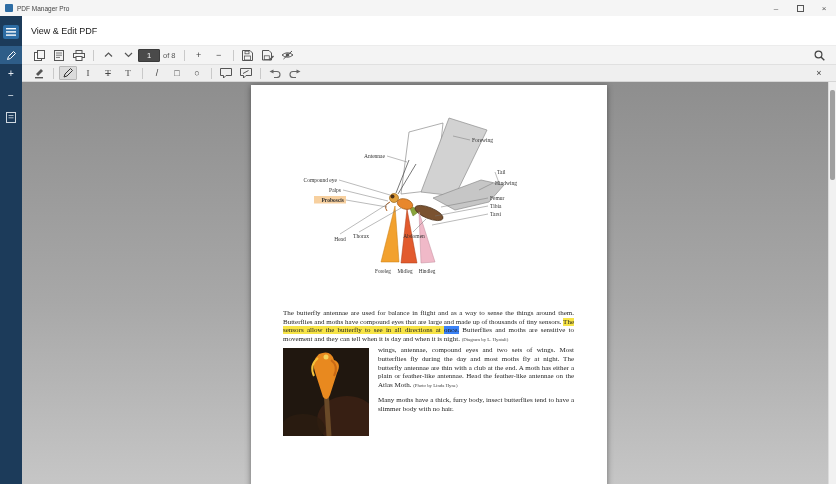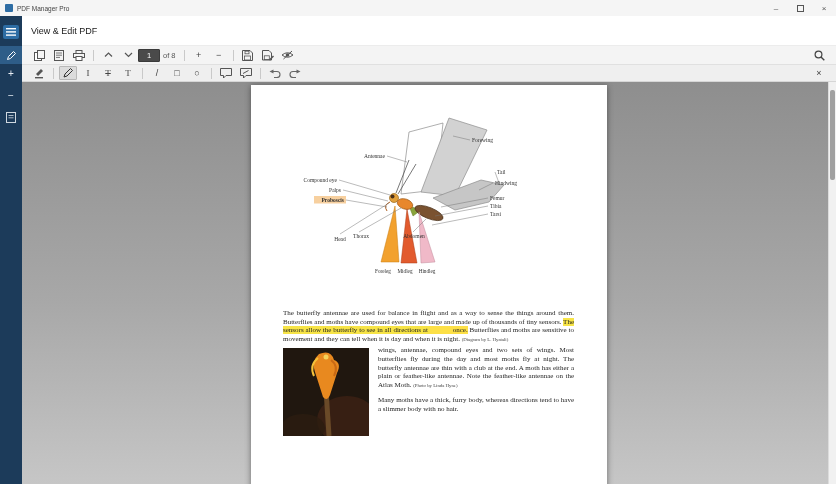--- a/index.html
+++ b/index.html
@@ -40,21 +40,21 @@
   .push { margin-left:auto; }
 
   
   .content { flex:1; position:relative; background:linear-gradient(180deg,#8e8e8e 0%,#a8a8a8 55%,#c6c6c6 100%); overflow:hidden; min-height:0; }
   .page { width:356px; margin:3px auto 0; background:#fff; box-shadow:0 1px 6px rgba(0,0,0,0.45); padding:25px 33px 20px 32px; height:520px; }
   .diagram { display:block; margin:0 auto; }
   .para { font-family:"Liberation Serif","DejaVu Serif",serif; font-size:7px; line-height:8.6px; color:#1e1e1e; text-align:justify; }
   .p1 { margin-top:9px; }
   .p2 { margin-top:9px; }
   .hl1 { background:#f7e447; }
-  .hl2 { background:#fde047;padding-left:23px; }
+  .hl2 { background:#3b82f6; }
   .credit { font-size:4.8px; color:#444; }
   .photo-row { margin-top:2px; }
   .photo-row::after { content:""; display:block; clear:both; }
   .photo { float:left; width:86px; height:88px; margin:2px 9px 4px 0; background:#1f1812; }
   .p3 { margin-top:6px; }
 
   .scrollbar { position:absolute; top:0; right:0; bottom:0; width:8px; background:#f1f1f1; border-left:1px solid #dcdcdc; }
   .scroll-thumb { position:absolute; top:8px; left:1px; width:5px; height:90px; background:#a0a0a0; border-radius:2px; }
 </style>
 </head>
@@ -300,22 +300,22 @@
                 <rect width="86" height="88" fill="#20170f"></rect>
                 <ellipse cx="64" cy="72" rx="30" ry="24" fill="#3c2114" opacity="0.85"></ellipse>
                 <ellipse cx="20" cy="80" rx="22" ry="14" fill="#2c1d10" opacity="0.8"></ellipse>
                 <path d="M42,26 L46,88" stroke="#6a4a28" stroke-width="5"></path>
                 <path d="M36,6 q12,-5 15,6 q8,3 3,13 l-7,22 q-3,7 -7,2 l-8,-25 q-4,-11 4,-18" fill="#e8891f"></path>
                 <path d="M35,10 q-9,7 -4,18" stroke="#f6c13a" stroke-width="2" fill="none"></path>
                 <path d="M48,12 q8,6 3,16" stroke="#c96a15" stroke-width="2" fill="none"></path>
                 <circle cx="43" cy="9" r="2.5" fill="#f6d25a"></circle>
               </svg>
             </div>
-            <p class="para wrap"><span>wings, antennae, compound eyes and two sets of wings. Most butterflies fly during the day and most moths fly at night. The butterfly antennae are thin with a club at the end. A moth has either a plain or feather-like antennae. Note the feather-like antennae on the Atlas Moth. </span><span class="credit">(Photo by Linda Hyne)</span></p>
-            <p class="para p3">Many moths have a thick, furry body, whereas directions tend to have a slimmer body with no hair.</p>
+            <p class="para wrap"><span>wings, antennae, compound eyes and two sets of wings. Most butterflies fly during the day and most moths fly at night. The butterfly antennae are thin with a club at the end. A moth has either a plain or feather-like antennae. Head the feather-like antennae on the Atlas Moth. </span><span class="credit">(Photo by Linda Hyne)</span></p>
+            <p class="para p3">Many moths have a thick, furry body, insect butterflies tend to have a slimmer body with no hair.</p>
           </div>
 
         </div>
 
         <div class="scrollbar">
           <div class="scroll-thumb"></div>
         </div>
       </div>
 
     </div>

